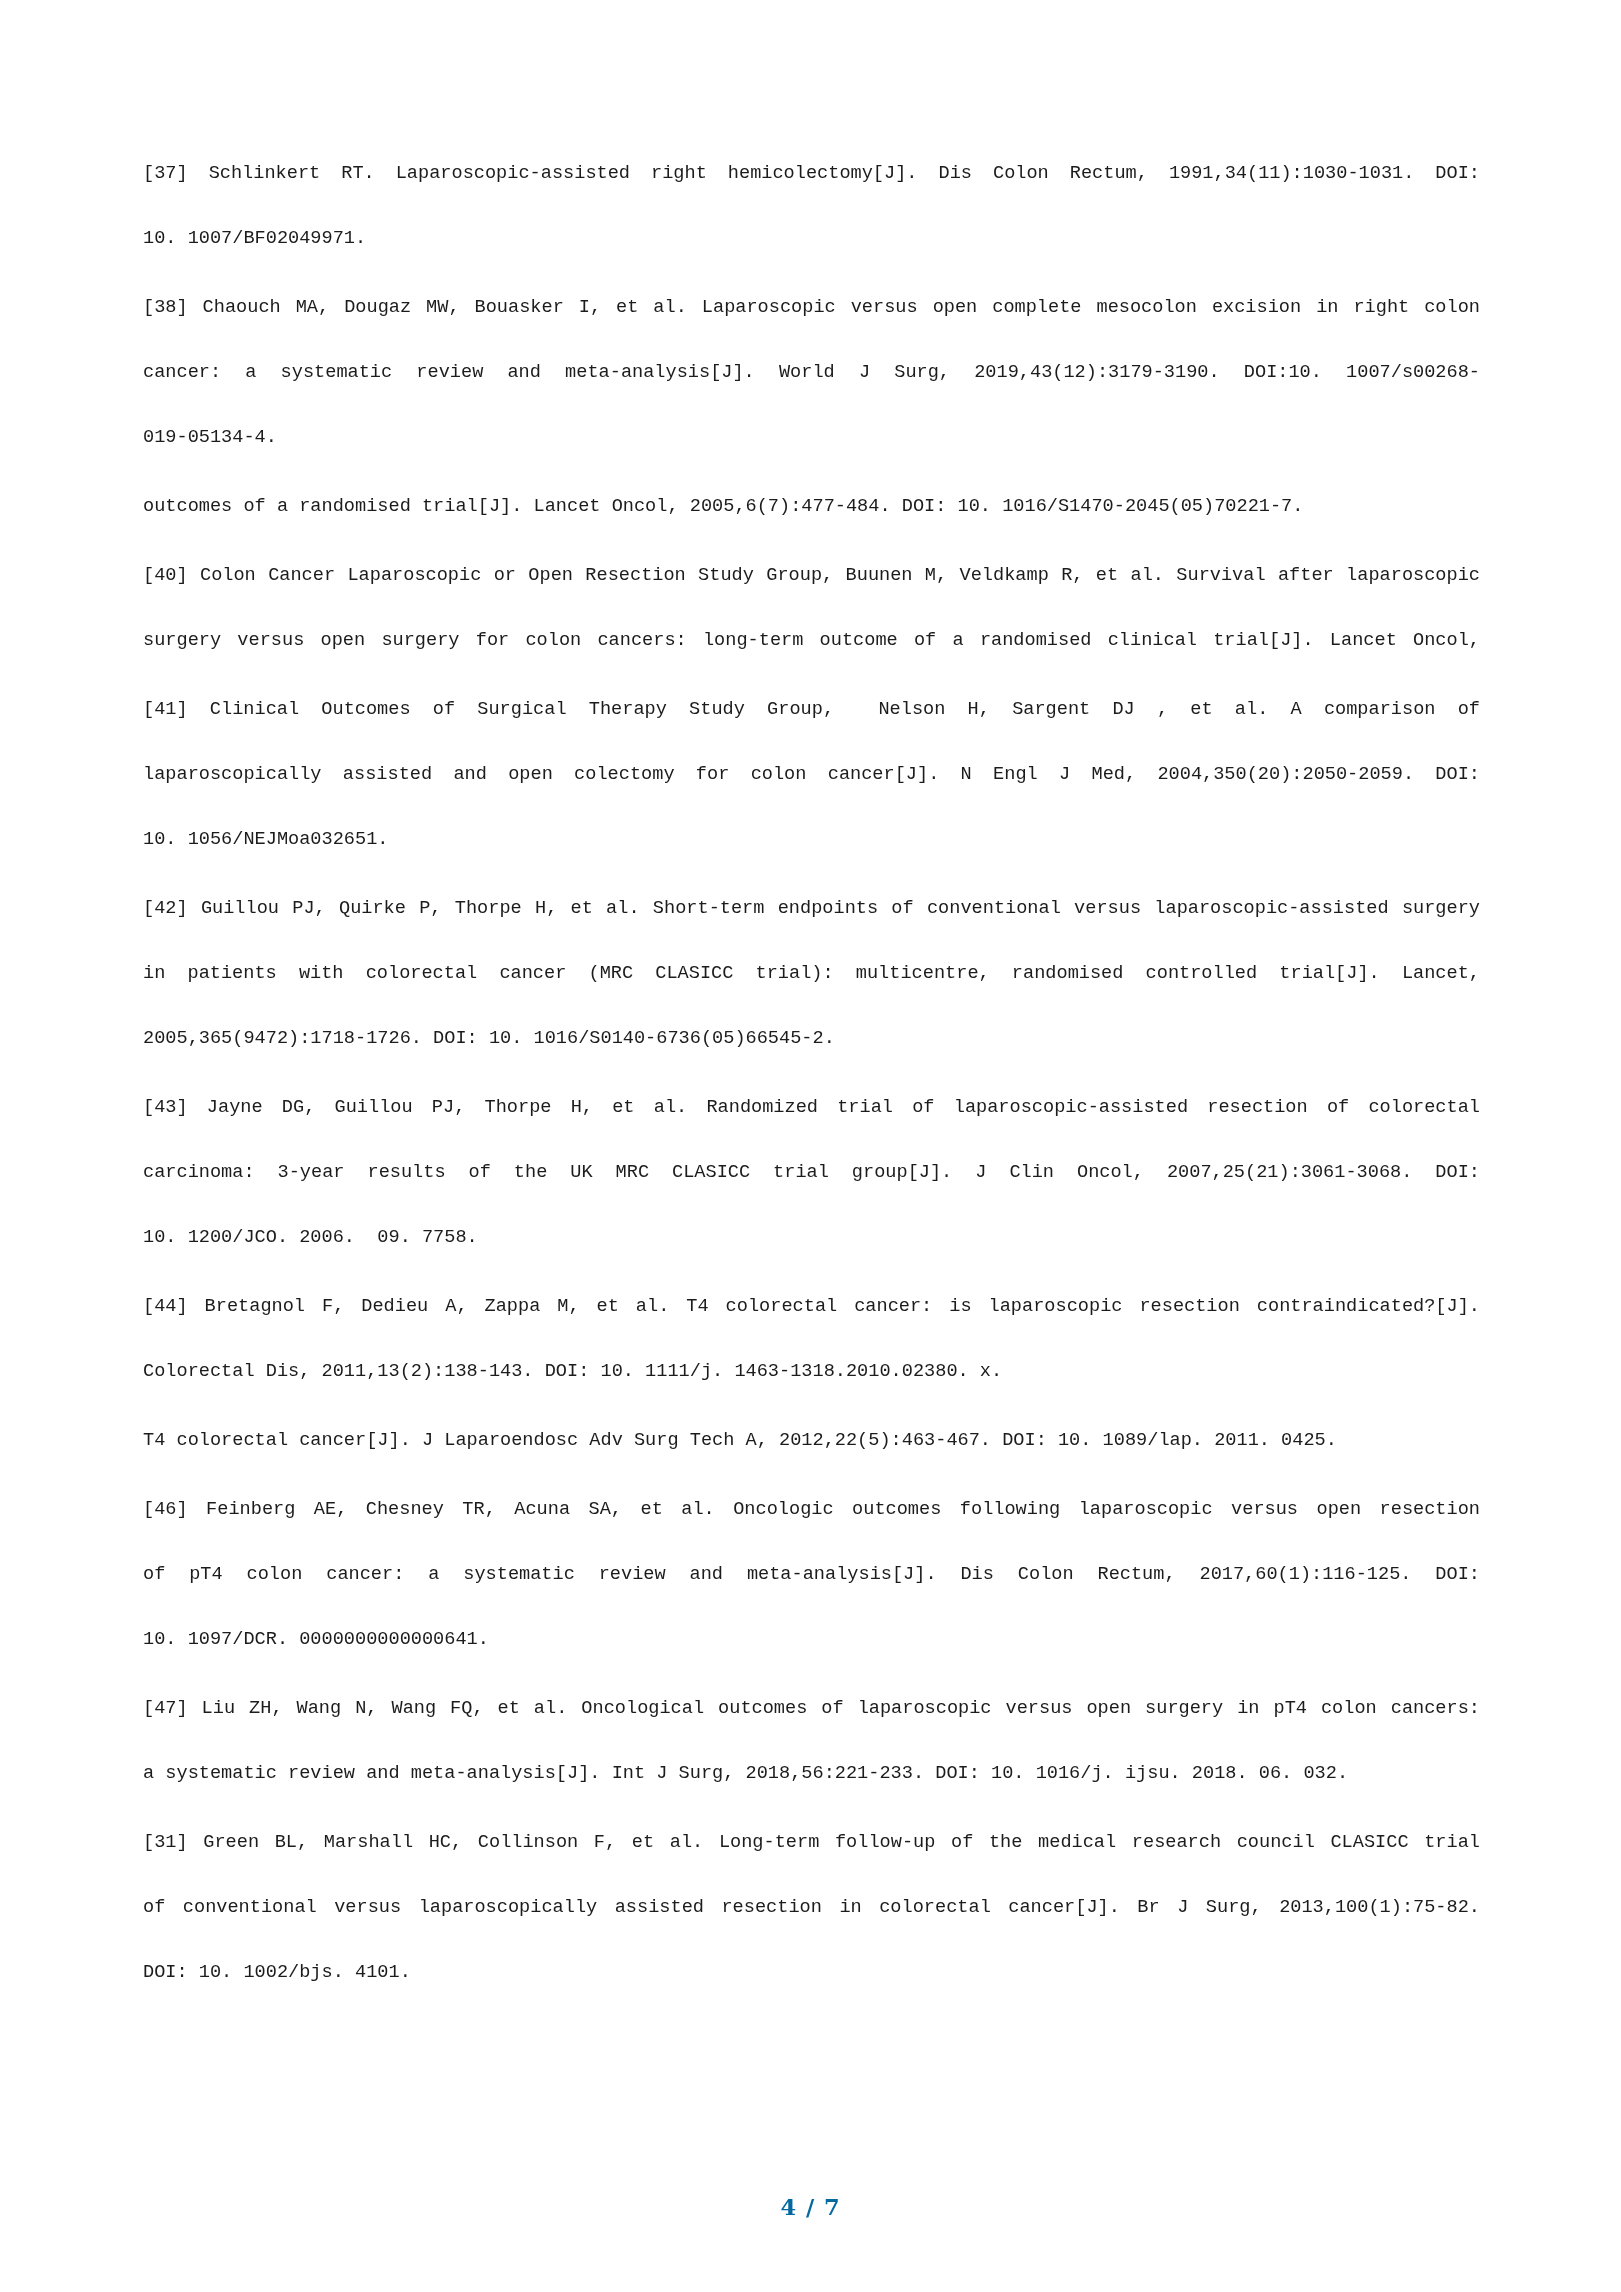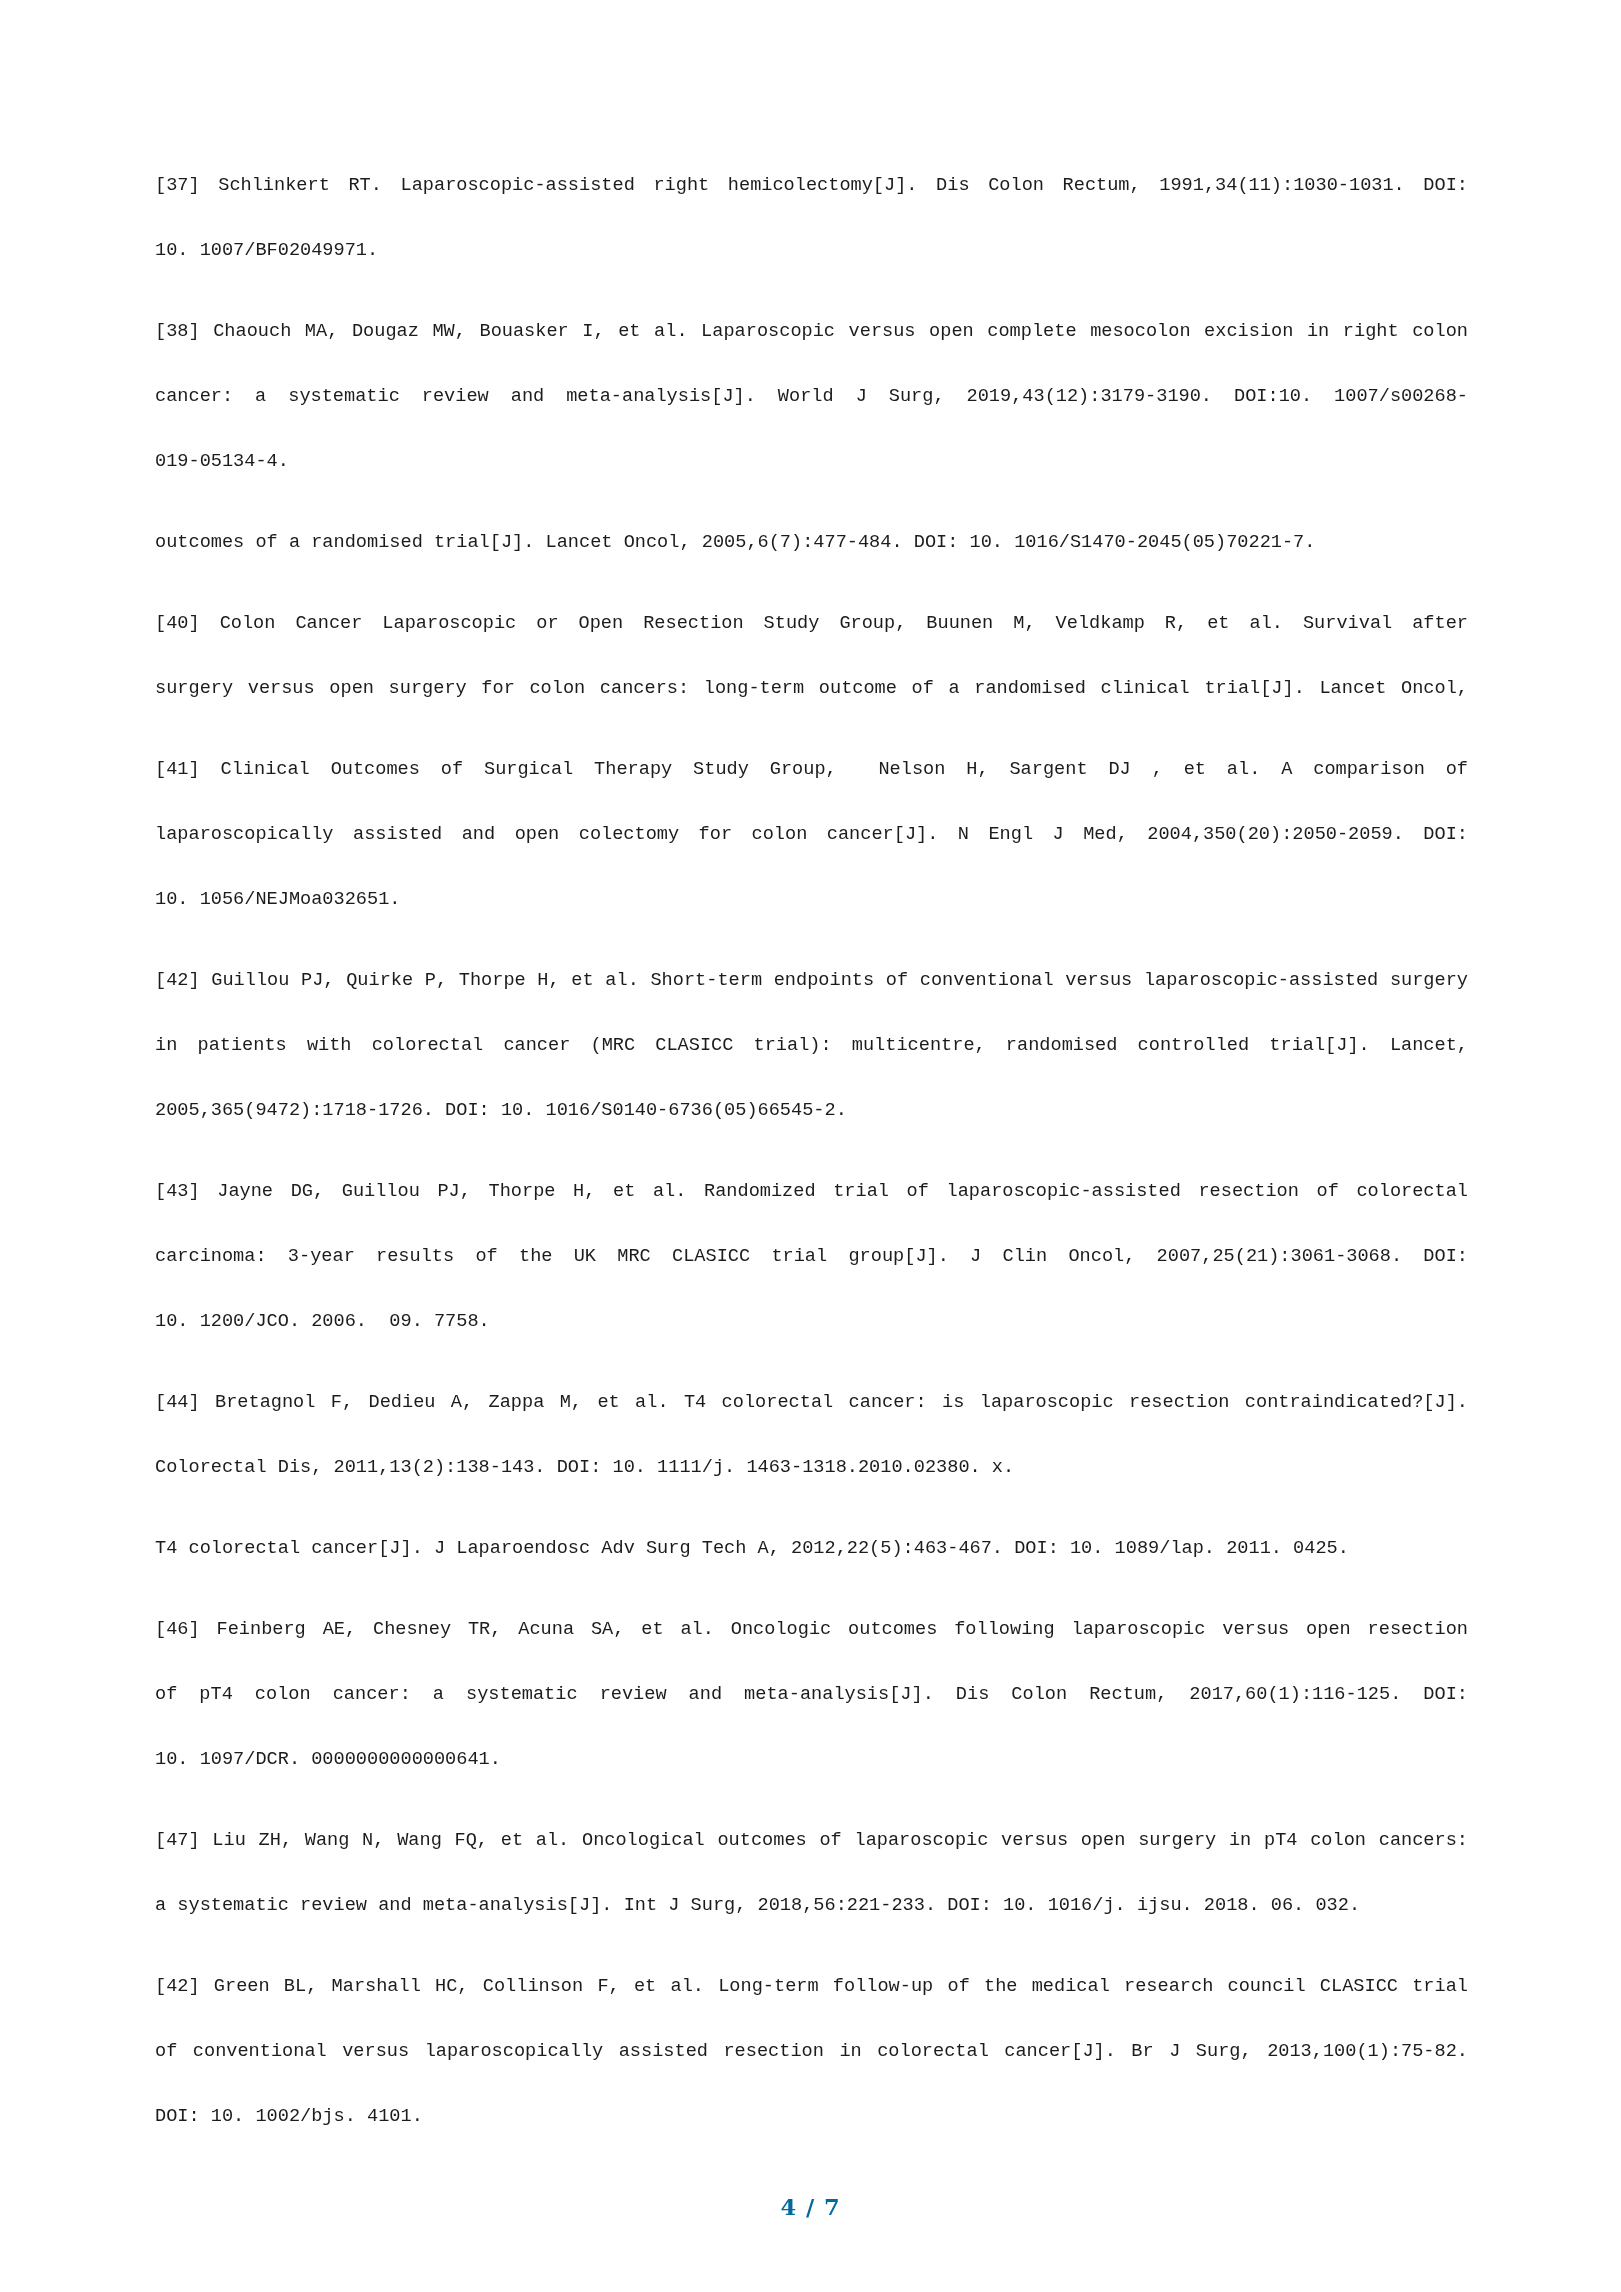--- a/index.html
+++ b/index.html
@@ -16,21 +16,21 @@
     font-family: "Liberation Mono", "DejaVu Sans Mono", monospace;
     overflow: hidden;
   }
   .content {
     position: absolute;
     left: 139px;
     top: 137px;
     width: 1345px;
   }
   .ref {
-    margin: 16px;
+    margin: 4px;
     padding: 0;
   }
   .ref-line {
     height: 65px;
     line-height: 65px;
     font-size: 18.6px;
     white-space: normal;
     text-align: justify;
     text-align-last: justify;
     text-justify: inter-word;
@@ -98,21 +98,21 @@
       <div class="ref">
         <div class="ref-line">[46] Feinberg AE, Chesney TR, Acuna SA, et al. Oncologic outcomes following laparoscopic versus open resection</div>
         <div class="ref-line">of pT4 colon cancer: a systematic review and meta-analysis[J]. Dis Colon Rectum, 2017,60(1):116-125. DOI:</div>
         <div class="ref-line last">10. 1097/DCR. 0000000000000641.</div>
       </div>
       <div class="ref">
         <div class="ref-line">[47] Liu ZH, Wang N, Wang FQ, et al. Oncological outcomes of laparoscopic versus open surgery in pT4 colon cancers:</div>
         <div class="ref-line last">a systematic review and meta-analysis[J]. Int J Surg, 2018,56:221-233. DOI: 10. 1016/j. ijsu. 2018. 06. 032.</div>
       </div>
       <div class="ref">
-        <div class="ref-line">[42] Green BL, Marshall HC, Collinson F, et al. Long-term follow-up of the medical research council CLASICC trial</div>
+        <div class="ref-line">[31] Green BL, Marshall HC, Collinson F, et al. Long-term follow-up of the medical research council CLASICC trial</div>
         <div class="ref-line">of conventional versus laparoscopically assisted resection in colorectal cancer[J]. Br J Surg, 2013,100(1):75-82.</div>
         <div class="ref-line last">DOI: 10. 1002/bjs. 4101.</div>
       </div>
     </div>
   <div class="footer">
     <span>4 / 7</span>
   </div>
 </div>
 
 

